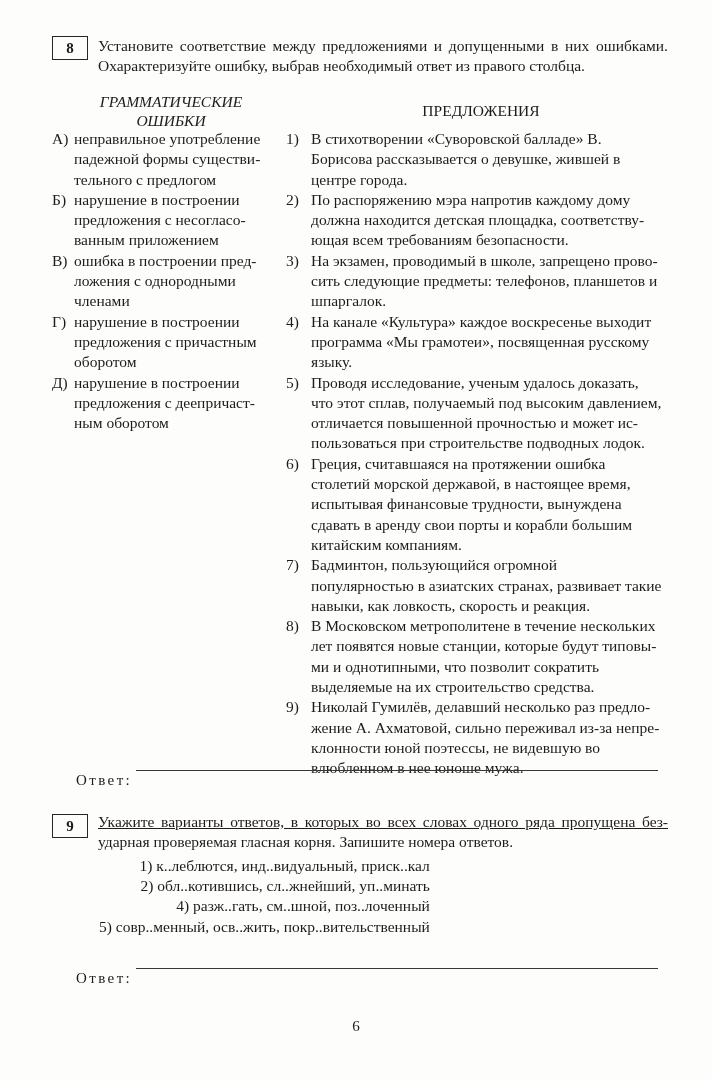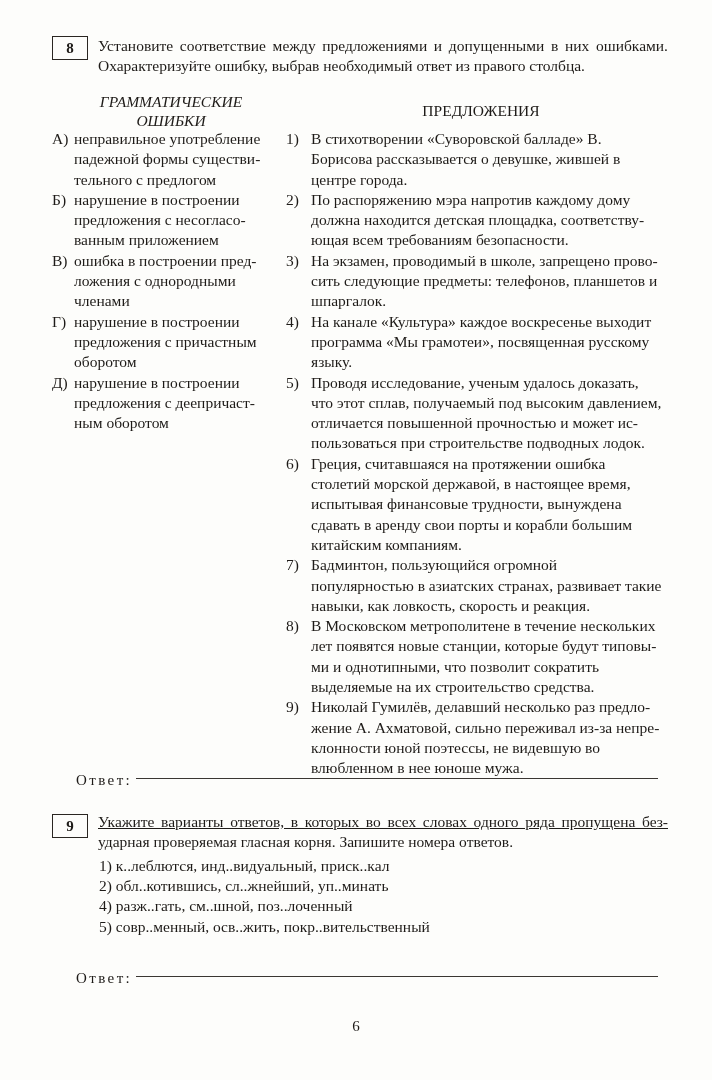--- a/index.html
+++ b/index.html
@@ -62,21 +62,21 @@
     .left-list li { padding-left: 22px; }
     .right-list {
       left: 286px;
       top: 129px;
       width: 376px;
     }
     .answer-row {
       position: absolute;
       left: 76px;
       display: flex;
-      align-items: center;
+      align-items: flex-start;
     }
     .answer-label {
       letter-spacing: 2.4px;
       font-size: 15px;
     }
     .answer-line {
       display: inline-block;
       width: 522px;
       height: 0;
       border-bottom: 1.2px solid #3a3632;
@@ -84,20 +84,21 @@
       margin-bottom: 3px;
     }
     .options {
       position: absolute;
       left: 99px;
       top: 856px;
       margin: 0;
       padding: 0;
       list-style: none;
       line-height: 20.2px;
+      text-align: right;
     }
     .page-num {
       position: absolute;
       left: 0;
       width: 712px;
       top: 1016px;
       text-align: center;
       font-size: 15px;
     }
   </style>

